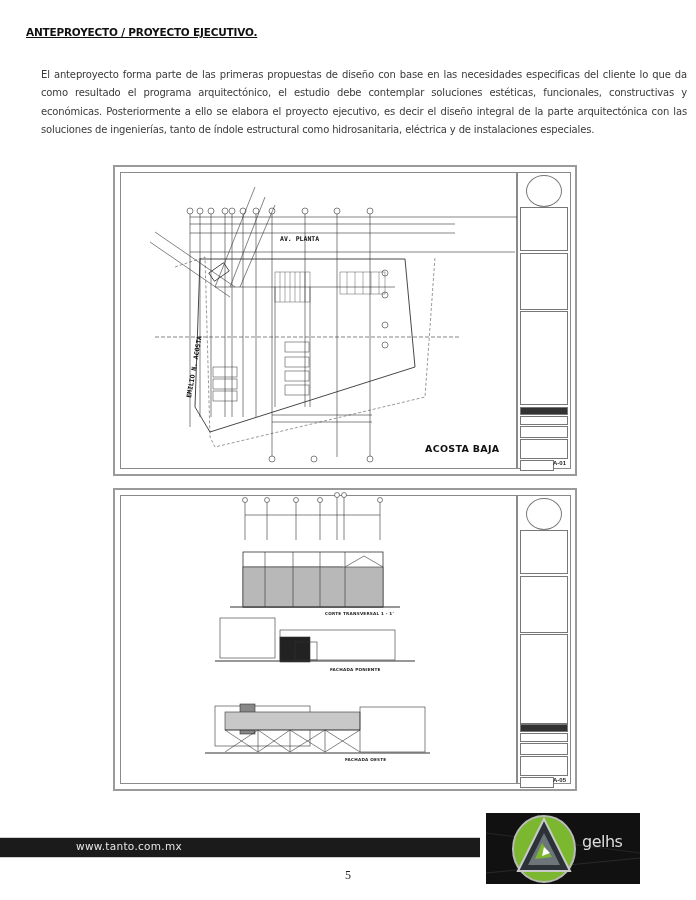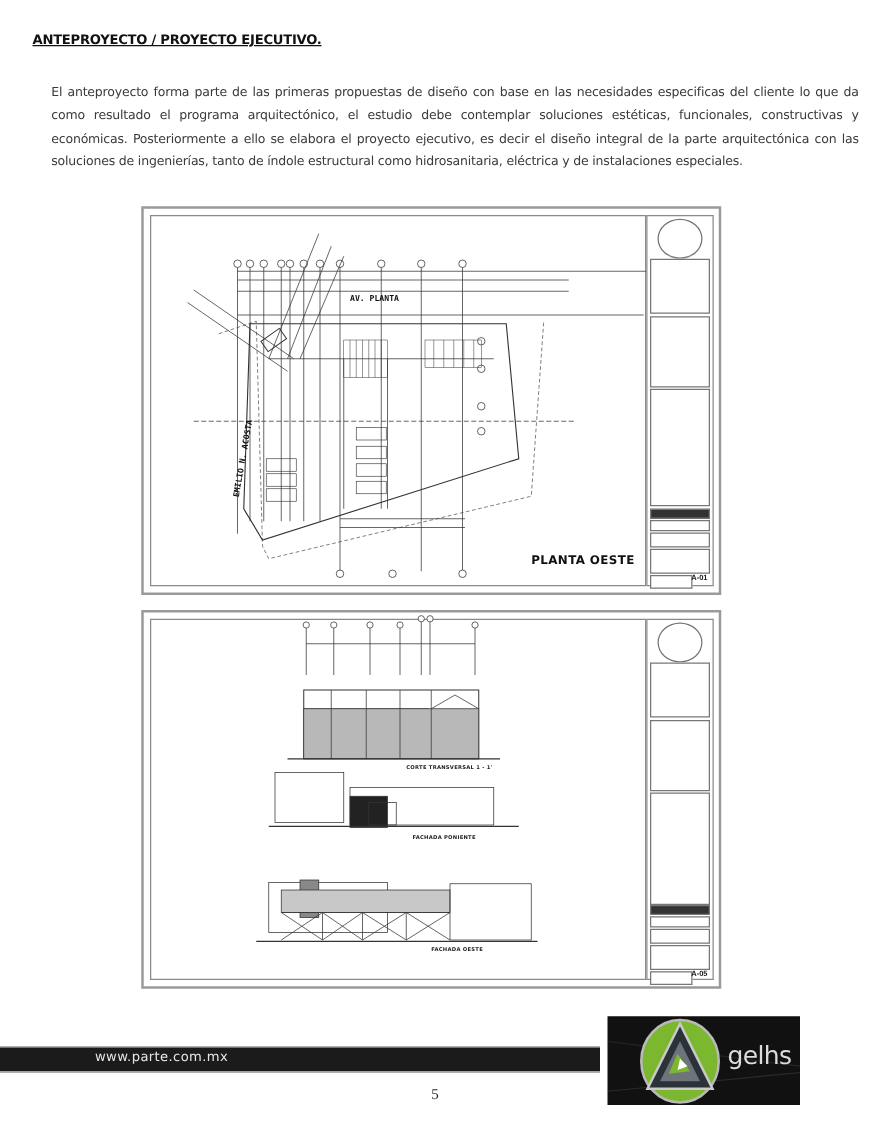--- a/index.html
+++ b/index.html
@@ -15,21 +15,21 @@
   .tb .box { position:absolute; left:2px; right:2px; border:1px solid #777; background:#fff; }
   .tb .dark { background:#333; }
   .sheet-code { position:absolute; font-size:6px; font-weight:bold; color:#222; font-family:"Liberation Sans", sans-serif; }
   .plan-label { position:absolute; font-family:"DejaVu Sans", sans-serif; font-weight:bold; font-size:9.5px; color:#111; letter-spacing:0.3px; }
   .street { position:absolute; font-family:"DejaVu Sans Mono", monospace; font-weight:bold; font-size:6.5px; color:#111; }
   .street-v { transform:rotate(-80deg); transform-origin:left top; }
   .small-label { position:absolute; font-family:"DejaVu Sans", sans-serif; font-weight:bold; font-size:4.2px; color:#222; letter-spacing:0.2px; }
   .footer-bar { position:absolute; left:0; top:837px; width:480px; height:19px; background:#1b1b1b; border-top:1px solid #cfcfcf; border-bottom:1px solid #cfcfcf; }
   .footer-url { position:absolute; left:76px; top:2px; color:#e6e6e6; font-family:"DejaVu Sans", sans-serif; font-size:10.5px; letter-spacing:0.3px; }
   .logo { position:absolute; left:486px; top:813px; width:154px; height:71px; background:#111; overflow:hidden; }
-  .logo-text { position:absolute; left:96px; top:19px; color:#dcdcdc; font-family:"DejaVu Sans", sans-serif; font-size:20px; letter-spacing:-0.5px; }
+  .logo-text { position:absolute; left:96px; top:19px; color:#dcdcdc; font-family:"DejaVu Sans", sans-serif; font-size:16px; letter-spacing:-0.5px; }
   .page-num { position:absolute; left:345px; top:868px; font-family:"Liberation Serif", serif; font-size:12px; color:#222; }
 </style>
 </head>
 <body>
 
 <h1 class="title">ANTEPROYECTO / PROYECTO EJECUTIVO.</h1>
 <p class="para">El anteproyecto forma parte de las primeras propuestas de diseño con base en las necesidades especificas del cliente lo que da como resultado el programa arquitectónico, el estudio debe contemplar soluciones estéticas, funcionales, constructivas y económicas. Posteriormente a ello se elabora el proyecto ejecutivo, es decir el diseño integral  de la parte arquitectónica con las soluciones de ingenierías, tanto de índole estructural como hidrosanitaria, eléctrica y de instalaciones especiales.</p>
 
 <div class="sheet sheet1">
   <div class="inner"></div>
@@ -113,21 +113,21 @@
           <rect x="170" y="218" width="24" height="10"></rect>
       </g>
 
       <rect x="95" y="100" width="18" height="10" transform="rotate(-35 104 105)" stroke-width="0.8"></rect>
       <line x1="157" y1="248" x2="257" y2="248"></line>
       <line x1="157" y1="255" x2="257" y2="255"></line>
     </g>
   </svg>
   <span class="street" style="left:165px; top:68px;">AV. PLANTA</span>
   <span class="street street-v" style="left:70px; top:230px;">EMILIO N. ACOSTA</span>
-  <span class="plan-label" style="left:310px; top:276px;">PLANTA OESTE</span>
+  <span class="plan-label" style="left:310px; top:276px;">ACOSTA BAJA</span>
 
   <div class="tb">
     <div class="box" style="top:2px; height:30px; border-radius:50%; left:8px; right:8px;"></div>
     <div class="box" style="top:34px; height:42px;"></div>
     <div class="box" style="top:80px; height:55px;"></div>
     <div class="box" style="top:138px; height:92px;"></div>
     <div class="box dark" style="top:234px; height:6px;"></div>
     <div class="box" style="top:243px; height:7px;"></div>
     <div class="box" style="top:253px; height:10px;"></div>
     <div class="box" style="top:266px; height:18px;"></div>
@@ -206,21 +206,21 @@
     <div class="box dark" style="top:228px; height:6px;"></div>
     <div class="box" style="top:237px; height:7px;"></div>
     <div class="box" style="top:247px; height:10px;"></div>
     <div class="box" style="top:260px; height:18px;"></div>
     <div class="box" style="top:281px; height:9px; right:16px;"></div>
     <span class="sheet-code" style="right:4px; top:281px;">A-05</span>
   </div>
 </div>
 
 <div class="footer-bar">
-  <span class="footer-url">www.parte.com.mx</span>
+  <span class="footer-url">www.tanto.com.mx</span>
 </div>
 
 <div class="logo">
   <svg width="154" height="71" viewBox="0 0 154 71">
     <line x1="0" y1="60" x2="154" y2="45" stroke="#2a2a2a" stroke-width="1"></line>
     <line x1="0" y1="20" x2="154" y2="40" stroke="#262626" stroke-width="1"></line>
     <ellipse cx="58" cy="36" rx="31" ry="33" fill="#7cb82f" stroke="#b9b9b9" stroke-width="2"></ellipse>
     <polygon points="58,6 32,58 84,58" fill="#2b3238" stroke="#c9c9c9" stroke-width="2"></polygon>
     <polygon points="58,20 42,52 74,52" fill="#6d747a"></polygon>
     <polygon points="56,30 49,46 66,44" fill="#7cb82f"></polygon>

